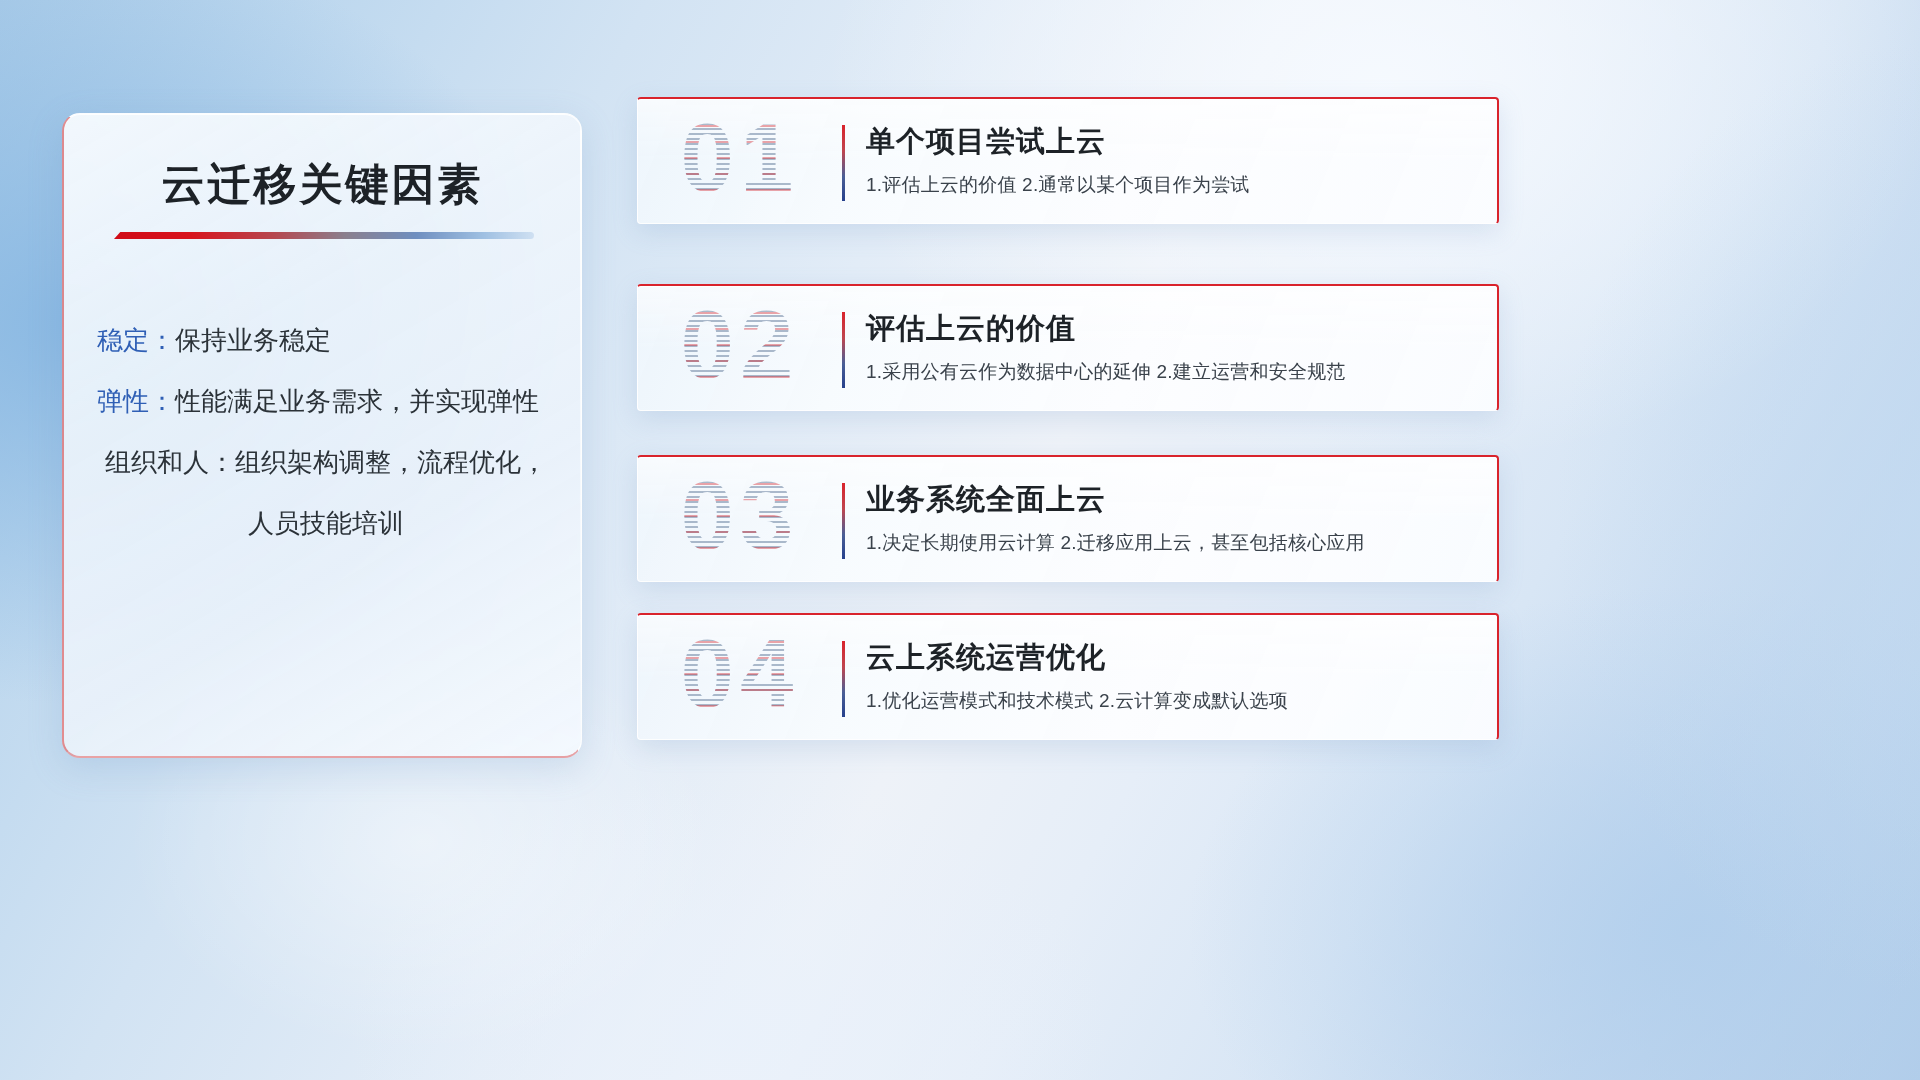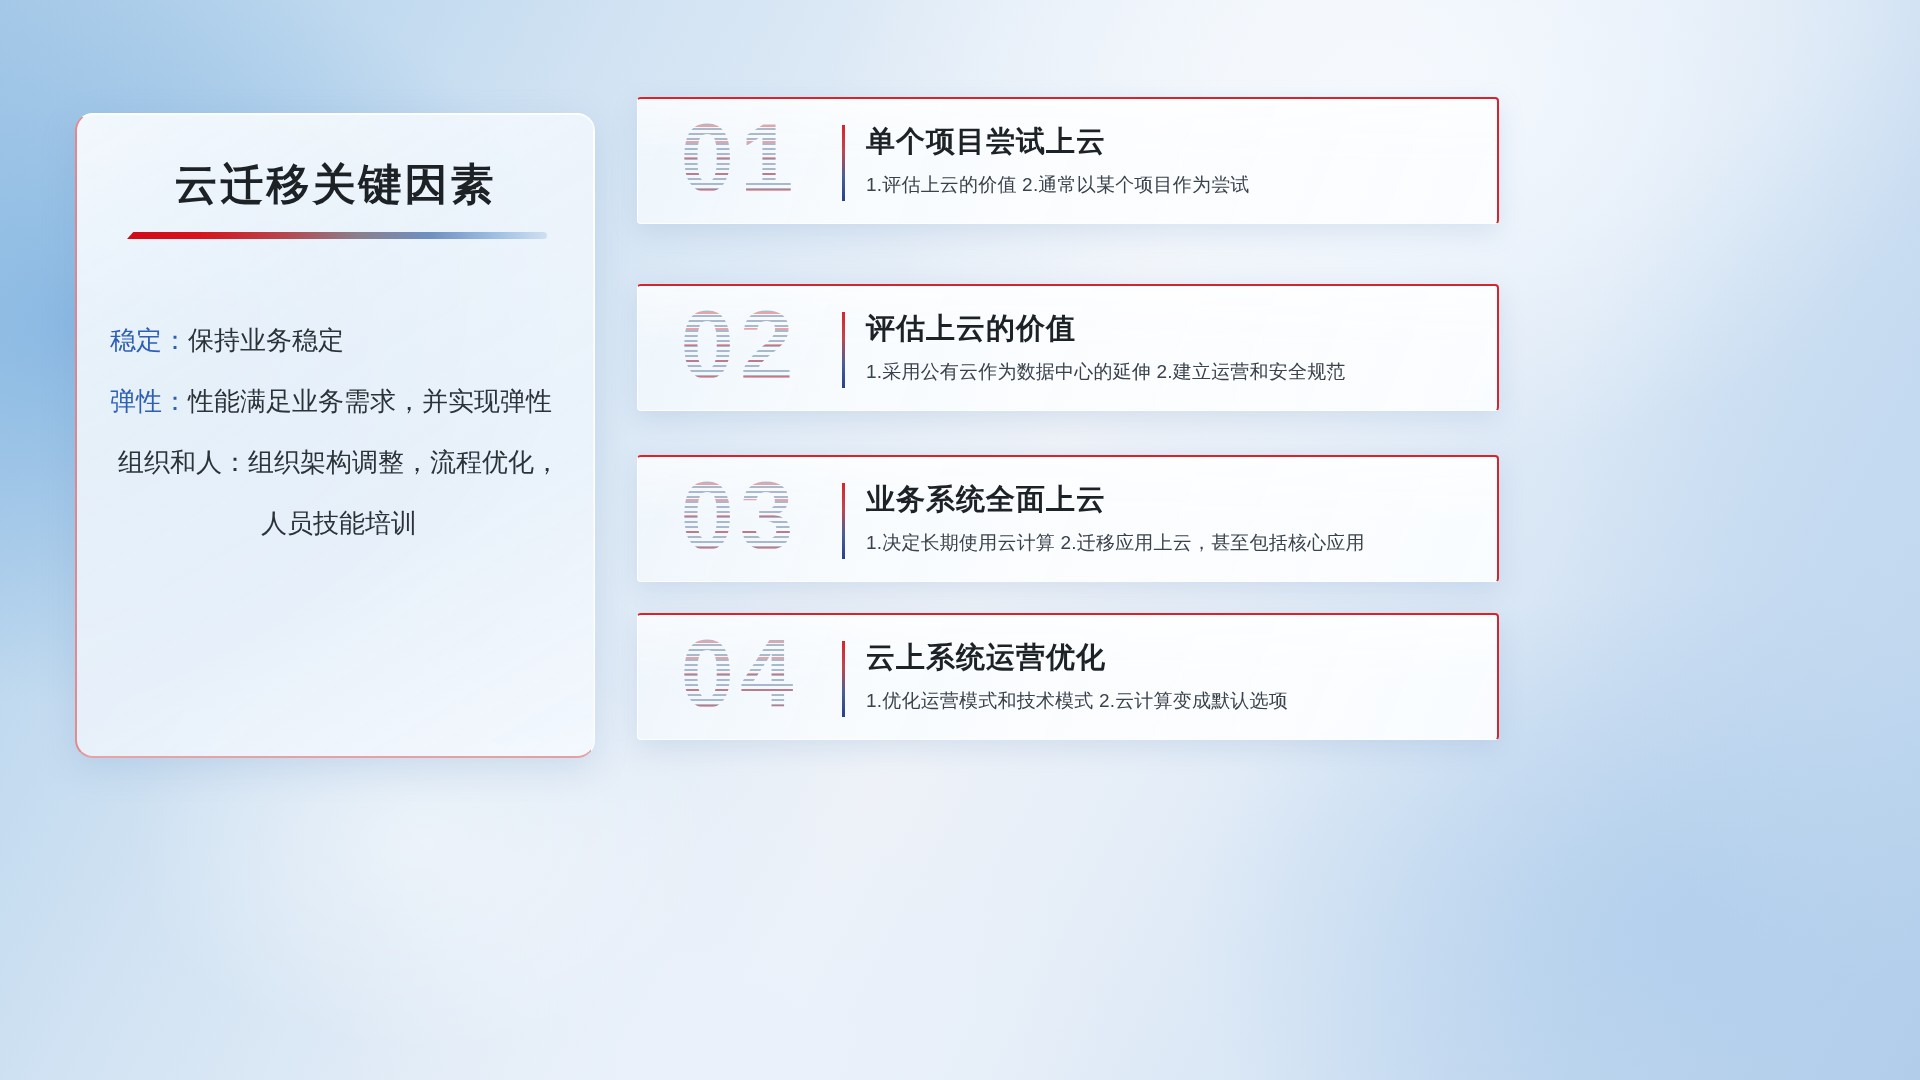--- a/index.html
+++ b/index.html
@@ -37,21 +37,21 @@
   .bg-glow-f {
     background:radial-gradient(ellipse 420px 300px at 22% 78%, rgba(255,255,255,.45) 0%, rgba(255,255,255,0) 70%);
   }
 
   
   #stage { position:absolute; inset:0; z-index:2; }
 
   
   #left-panel {
     position:absolute;
-    left:75px; top:113px;
+    left:62px; top:113px;
     width:520px; height:645px;
     border-radius:18px;
     background:linear-gradient(150deg,
       rgba(249,252,255,.92) 0%,
       rgba(240,246,252,.88) 35%,
       rgba(236,243,251,.86) 65%,
       rgba(244,249,254,.90) 100%);
     border:1px solid rgba(255,255,255,.85);
     border-left:2px solid rgba(214,55,55,.55);
     border-bottom:2px solid rgba(214,55,55,.45);

